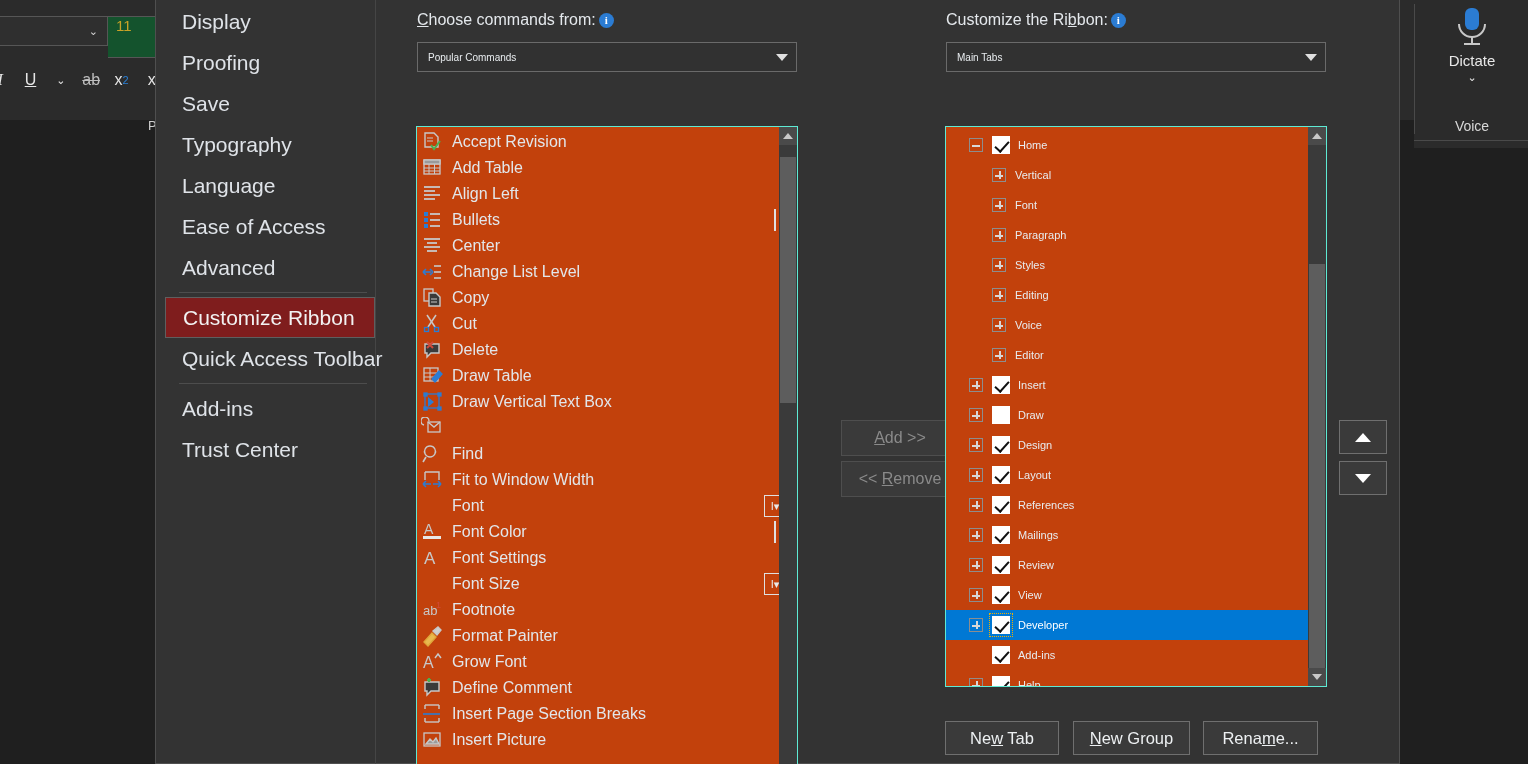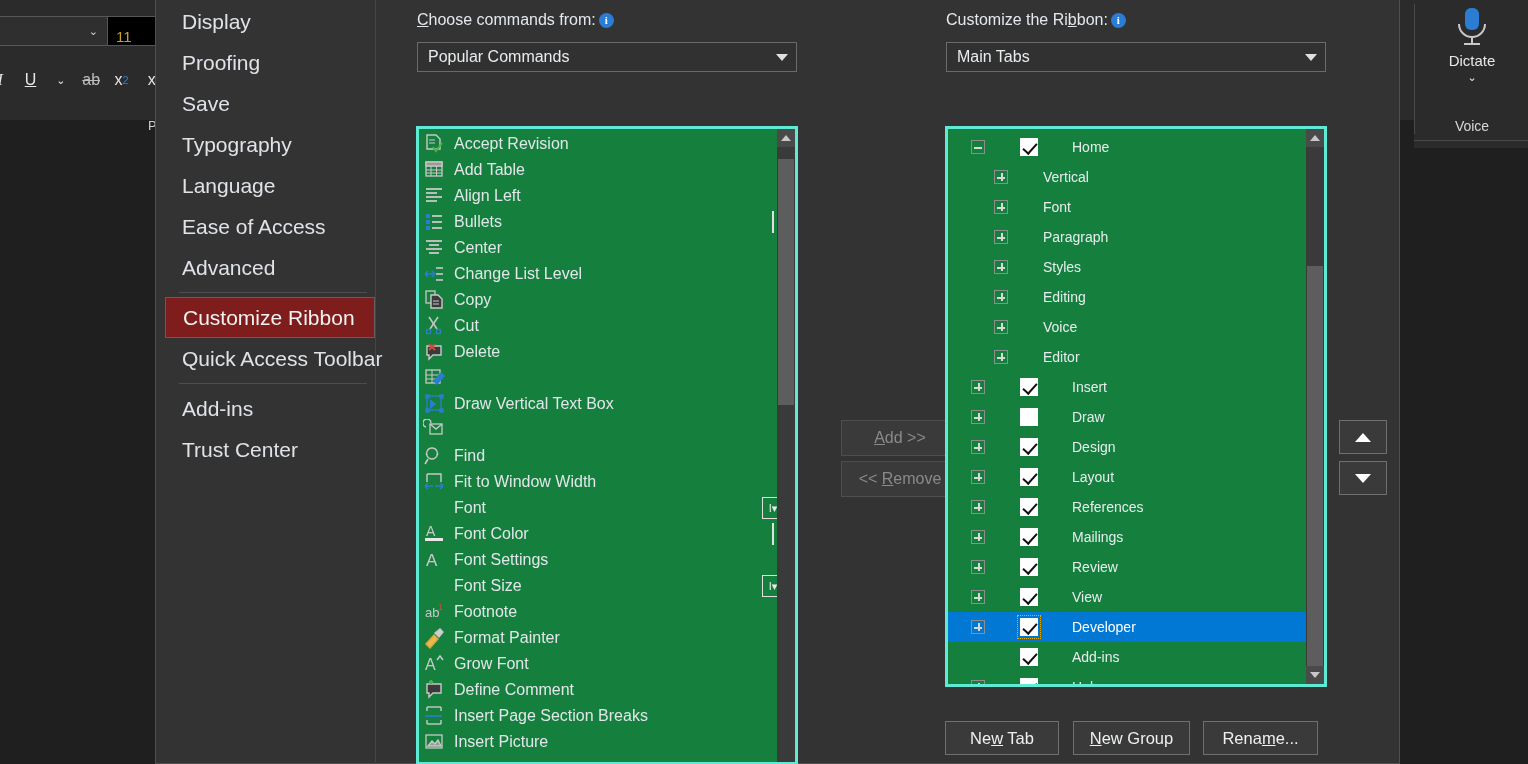--- a/index.html
+++ b/index.html
@@ -24,23 +24,23 @@
     position: absolute; left: -60px; top: 16px; width: 168px; height: 30px;
     border: 1px solid #565656; background: #2f2f2f;
     display: flex; align-items: center; padding: 0 4px;
   }
   .font-combo .fc-text {
     flex: 1; color: #d0782d; font-size: 15px; padding-left: 4px;
     white-space: nowrap; overflow: hidden;
   }
   .chev-sm { color: #d6d6d6; font-size: 11px; padding: 0 5px; }
   .size-combo {
-    position: absolute; left: 108px; top: 16px; width: 64px; height: 30px;
-    border: 1px solid #565656; border-left: none; background: #000000;
-    display: flex; align-items: flex-end; padding-left: 8px;
+    position: absolute; left: 108px; top: 16px; width: 64px; height: 42px;
+    border: 1px solid #565656; border-left: none; background: #14532d;
+    display: flex; align-items: flex-start; padding-left: 8px;
   }
   .size-combo .sc-text { color: #c9a227; font-size: 15px; }
   .fmt-row {
     position: absolute; left: -14px; top: 60px; width: 180px; height: 40px;
     display: flex; align-items: center; gap: 2px;
   }
   .fmt-btn {
     width: 30px; height: 30px; display: flex; align-items: center;
     justify-content: center; color: #e6e6e6; font-size: 16px;
   }
@@ -120,30 +120,30 @@
     font-size: 11px; font-weight: bold; line-height: 15px;
     text-align: center; font-family: "Liberation Serif", serif;
   }
 
   
   .dropdown {
     position: absolute; height: 30px; background: #313131;
     border: 1px solid #6a6a6a;
     display: flex; align-items: center; padding: 0 8px 0 10px;
   }
-  .dropdown .dd-text { flex: 1; color: #e8ecef; font-size: 16px; }
+  .dropdown .dd-text { flex: 1; color: #e8ecef; font-size: 10px; }
   .dropdown .dd-arrow {
     width: 0; height: 0; border-left: 6px solid transparent;
     border-right: 6px solid transparent; border-top: 7px solid #e0e0e0;
   }
 
   
   .listbox {
-    position: absolute; background: #15803d;
-    border: 3px solid #5eead4; overflow: hidden;
+    position: absolute; background: #c2410c;
+    border: 1px solid #5eead4; overflow: hidden;
   }
   .list-scroll { position: absolute; inset: 0; overflow: hidden; }
   .lrow {
     display: flex; align-items: center; height: 26px;
     color: #e2e6ea; font-size: 16px; white-space: nowrap;
   }
   .lrow .ic {
     width: 30px; min-width: 30px; height: 24px;
     display: flex; align-items: center; justify-content: center;
   }
@@ -159,21 +159,21 @@
     margin-right: 11px; font-size: 11px; color: #e8e8e8;
   }
   .bar-arrow {
     display: flex; align-items: center; margin-right: 11px;
   }
   .bar-arrow .vbar { width: 2px; height: 22px; background: #e0e0e0; margin-right: 3px; }
 
   
   .trow {
     display: flex; align-items: center; height: 30px;
-    color: #e8ecef; font-size: 14px; white-space: nowrap; gap: 26px;
+    color: #e8ecef; font-size: 11px; white-space: nowrap;
   }
   .trow.sel { background: #0078d4; color: #ffffff; }
   .expander {
     width: 14px; height: 14px; border: 1px solid #8d8d8d;
     position: relative; margin-right: 9px; background: transparent;
     flex: 0 0 auto;
   }
   .expander::before {
     content: ""; position: absolute; left: 2px; top: 6px;
     width: 8px; height: 1.5px; background: #d8d8d8;
@@ -463,20 +463,21 @@
             <div class="lrow">
               <span class="ic">
                 <svg width="22" height="22" viewBox="0 0 22 22">
                   <rect x="3" y="3" width="14" height="13" stroke="#c8c8c8" fill="none" stroke-width="1.3"></rect>
                   <line x1="3" y1="8" x2="17" y2="8" stroke="#c8c8c8" stroke-width="1"></line>
                   <line x1="3" y1="12" x2="17" y2="12" stroke="#c8c8c8" stroke-width="1"></line>
                   <line x1="9" y1="3" x2="9" y2="16" stroke="#c8c8c8" stroke-width="1"></line>
                   <path d="M11 14 l7 -8 l3 3 l-7 8 z" stroke="#2b7cd3" fill="#2b7cd3" stroke-width="1.4"></path>
                 </svg>
               </span>
+              <span class="ltext">Draw Table</span>
             </div>
             <div class="lrow">
               <span class="ic">
                 <svg width="22" height="22" viewBox="0 0 22 22">
                   <rect x="4" y="3" width="14" height="14" stroke="#2b7cd3" fill="none" stroke-width="1.3"></rect>
                   <path d="M7 6 l6 5 l-6 5 z" stroke="none" fill="#2b7cd3" stroke-width="1.4"></path>
                   <rect x="3" y="2" width="3" height="3" stroke="#2b7cd3" fill="#2b7cd3" stroke-width="1.3"></rect>
                   <rect x="17" y="2" width="3" height="3" stroke="#2b7cd3" fill="#2b7cd3" stroke-width="1.3"></rect>
                   <rect x="3" y="16" width="3" height="3" stroke="#2b7cd3" fill="#2b7cd3" stroke-width="1.3"></rect>
                   <rect x="17" y="16" width="3" height="3" stroke="#2b7cd3" fill="#2b7cd3" stroke-width="1.3"></rect>

